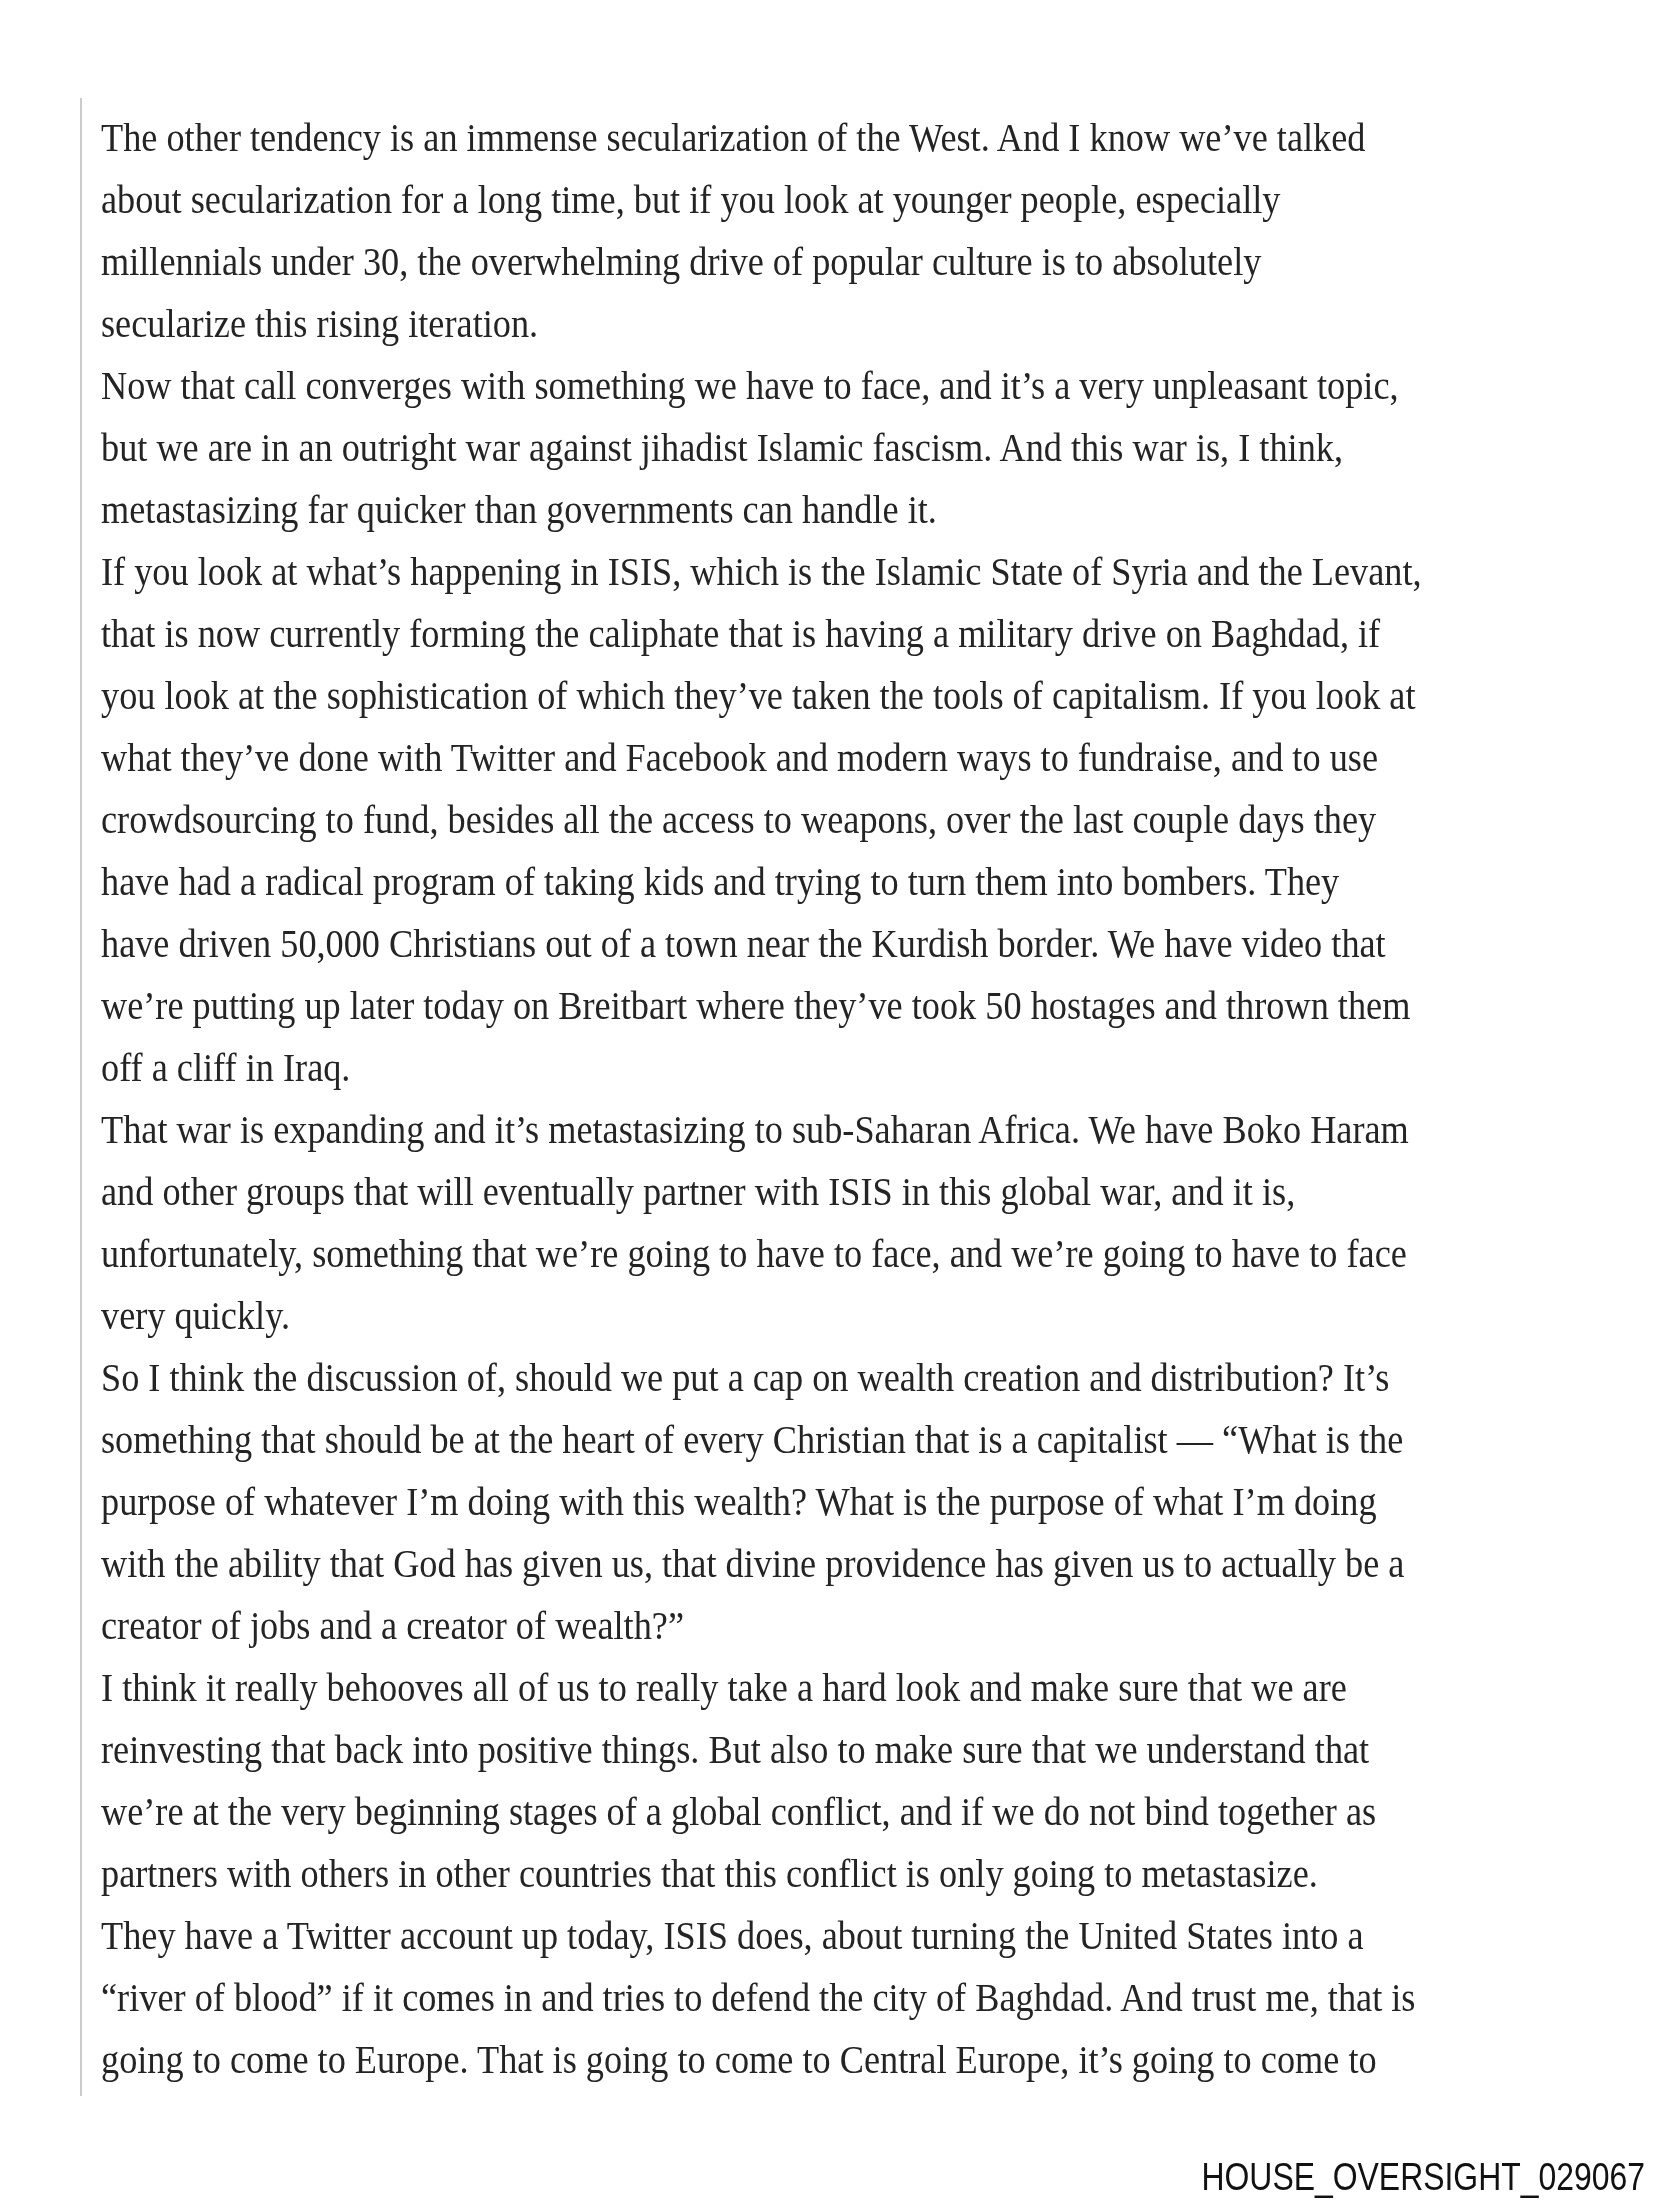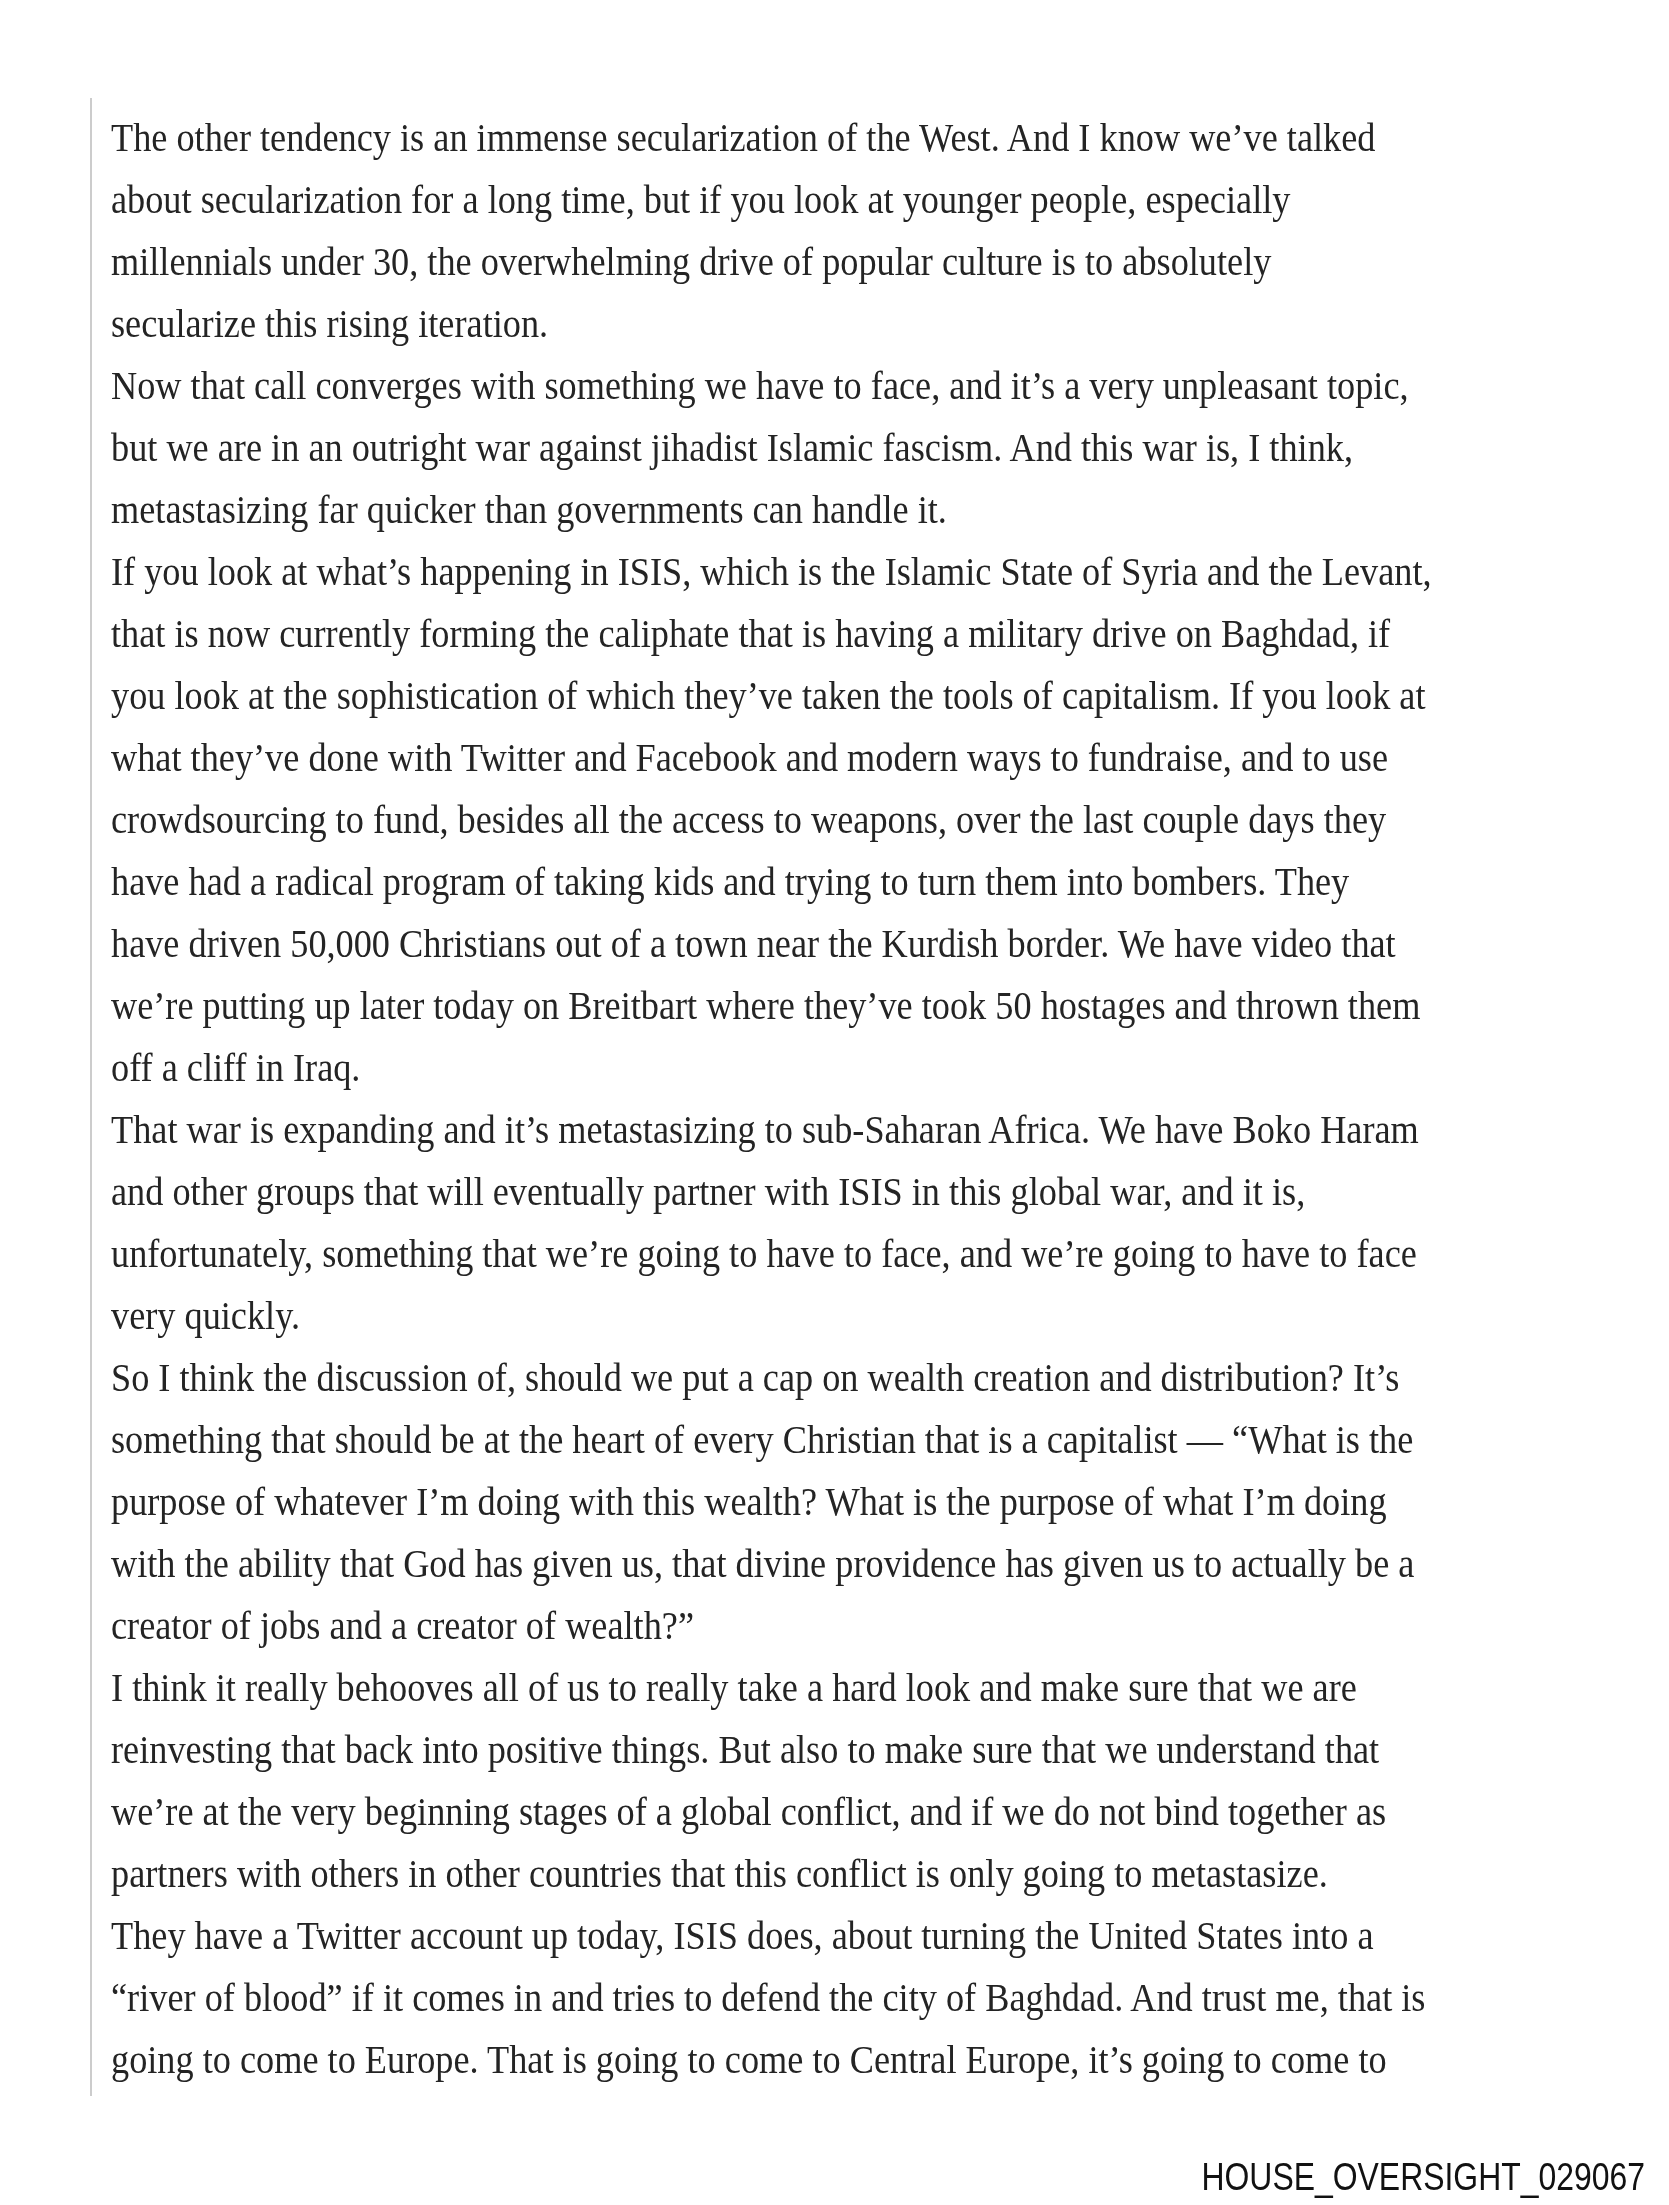--- a/index.html
+++ b/index.html
@@ -9,21 +9,21 @@
   }
   body {
     width: 1669px;
     height: 2205px;
     position: relative;
     overflow: hidden;
     font-family: "Liberation Serif", "DejaVu Serif", serif;
   }
   .quote-block {
     position: absolute;
-    left: 90px;
+    left: 80px;
     top: 98px;
     width: 1506px;
     border-left: 2.6px solid var(--border-color, #cccccc);
     padding: 9.2px 0 5.2px 19px;
     box-sizing: border-box;
   }
   .doc-line {
     font-size: 39px;
     line-height: 62px;
     height: 62px;

